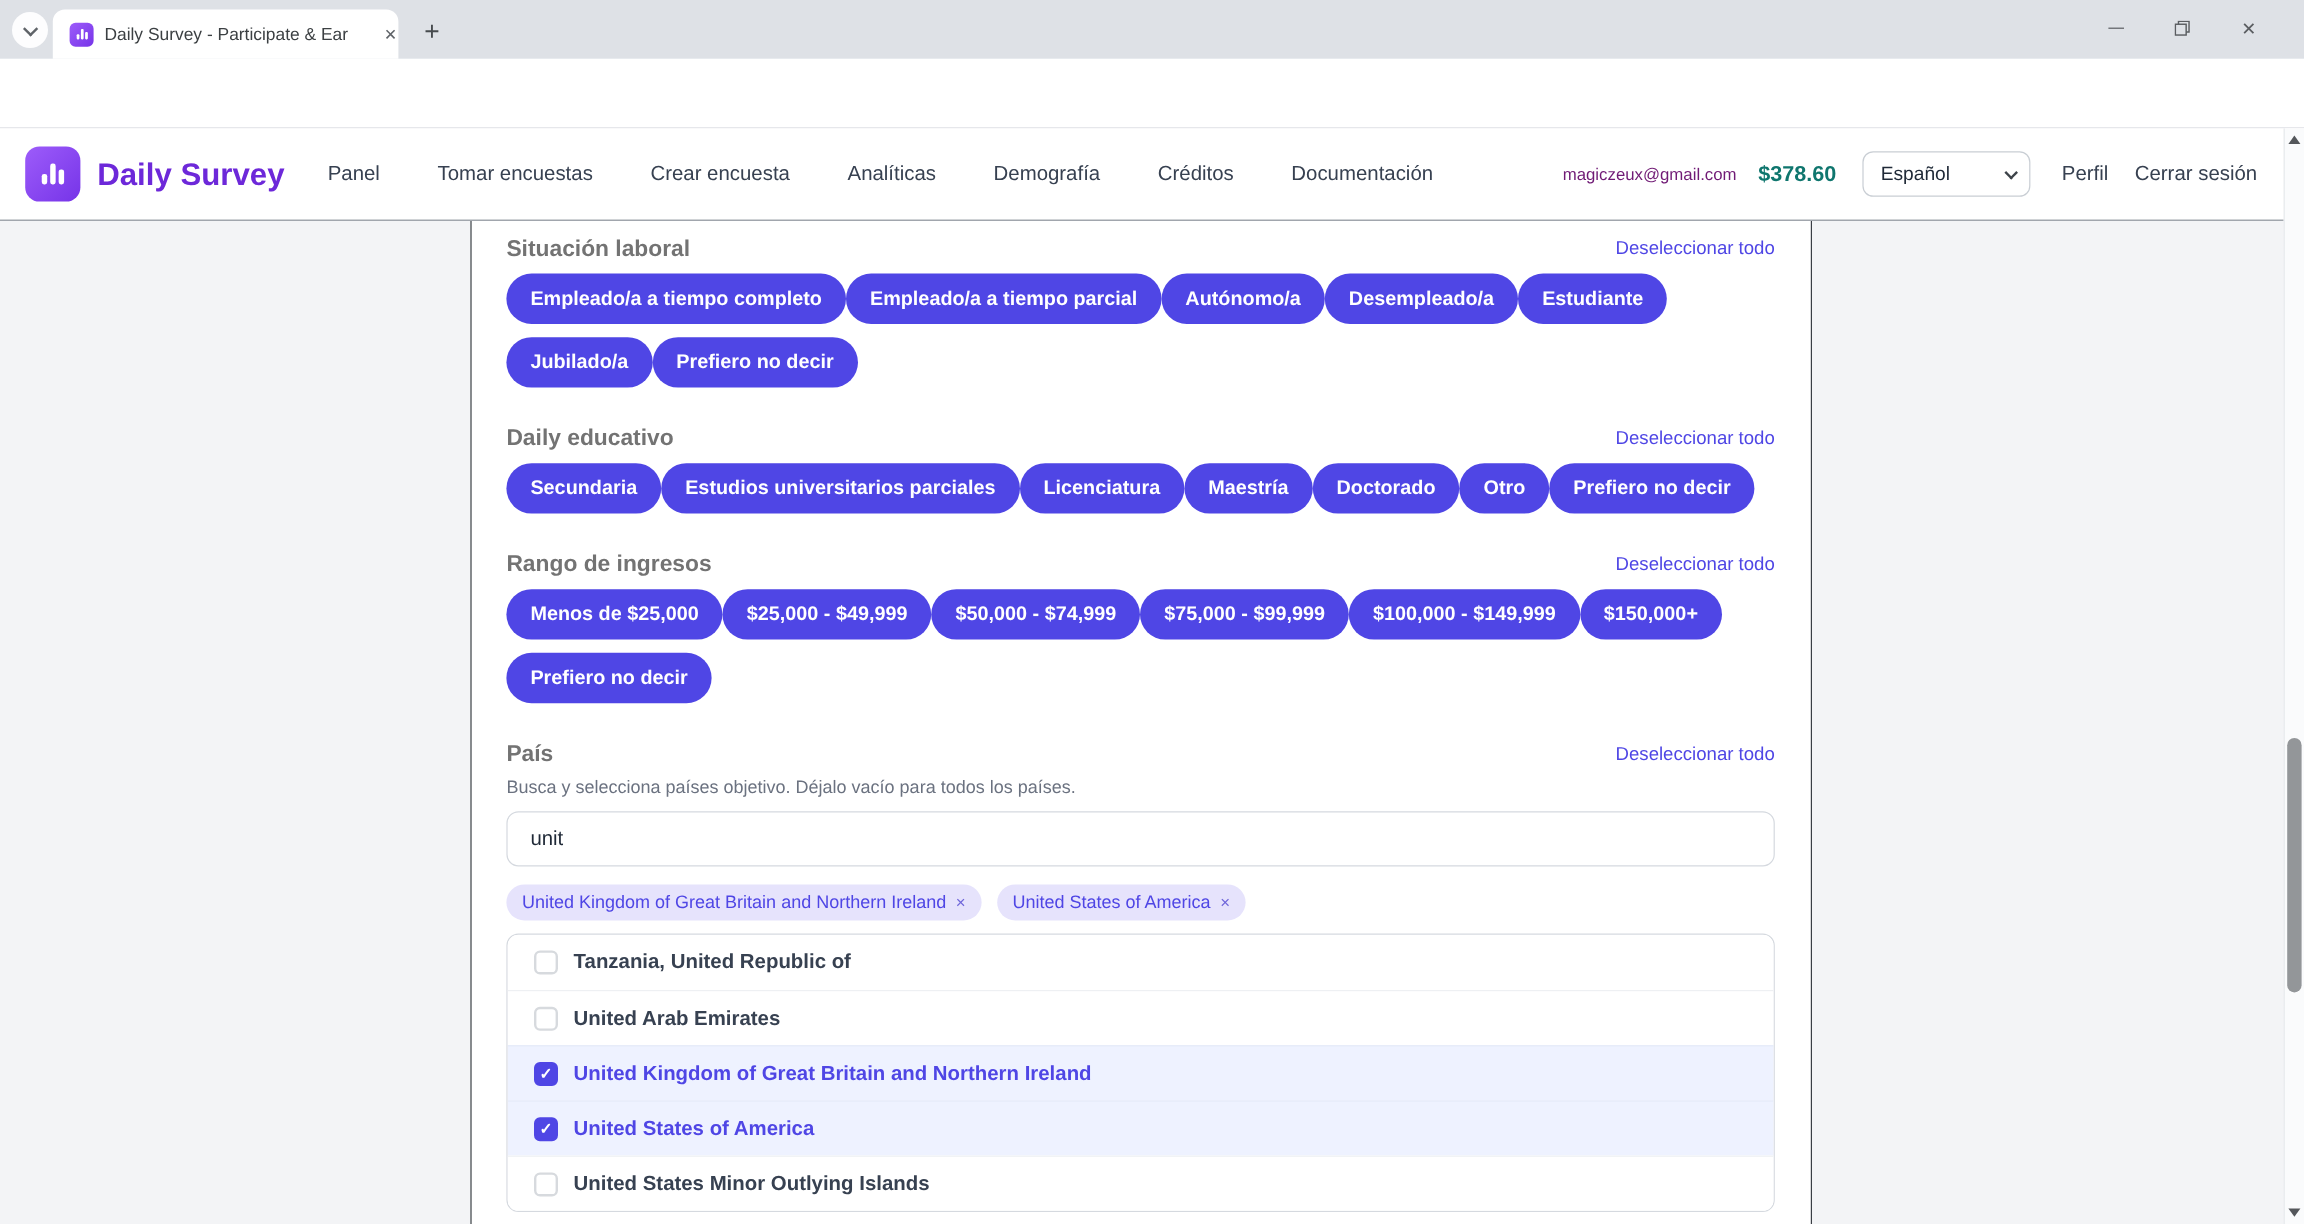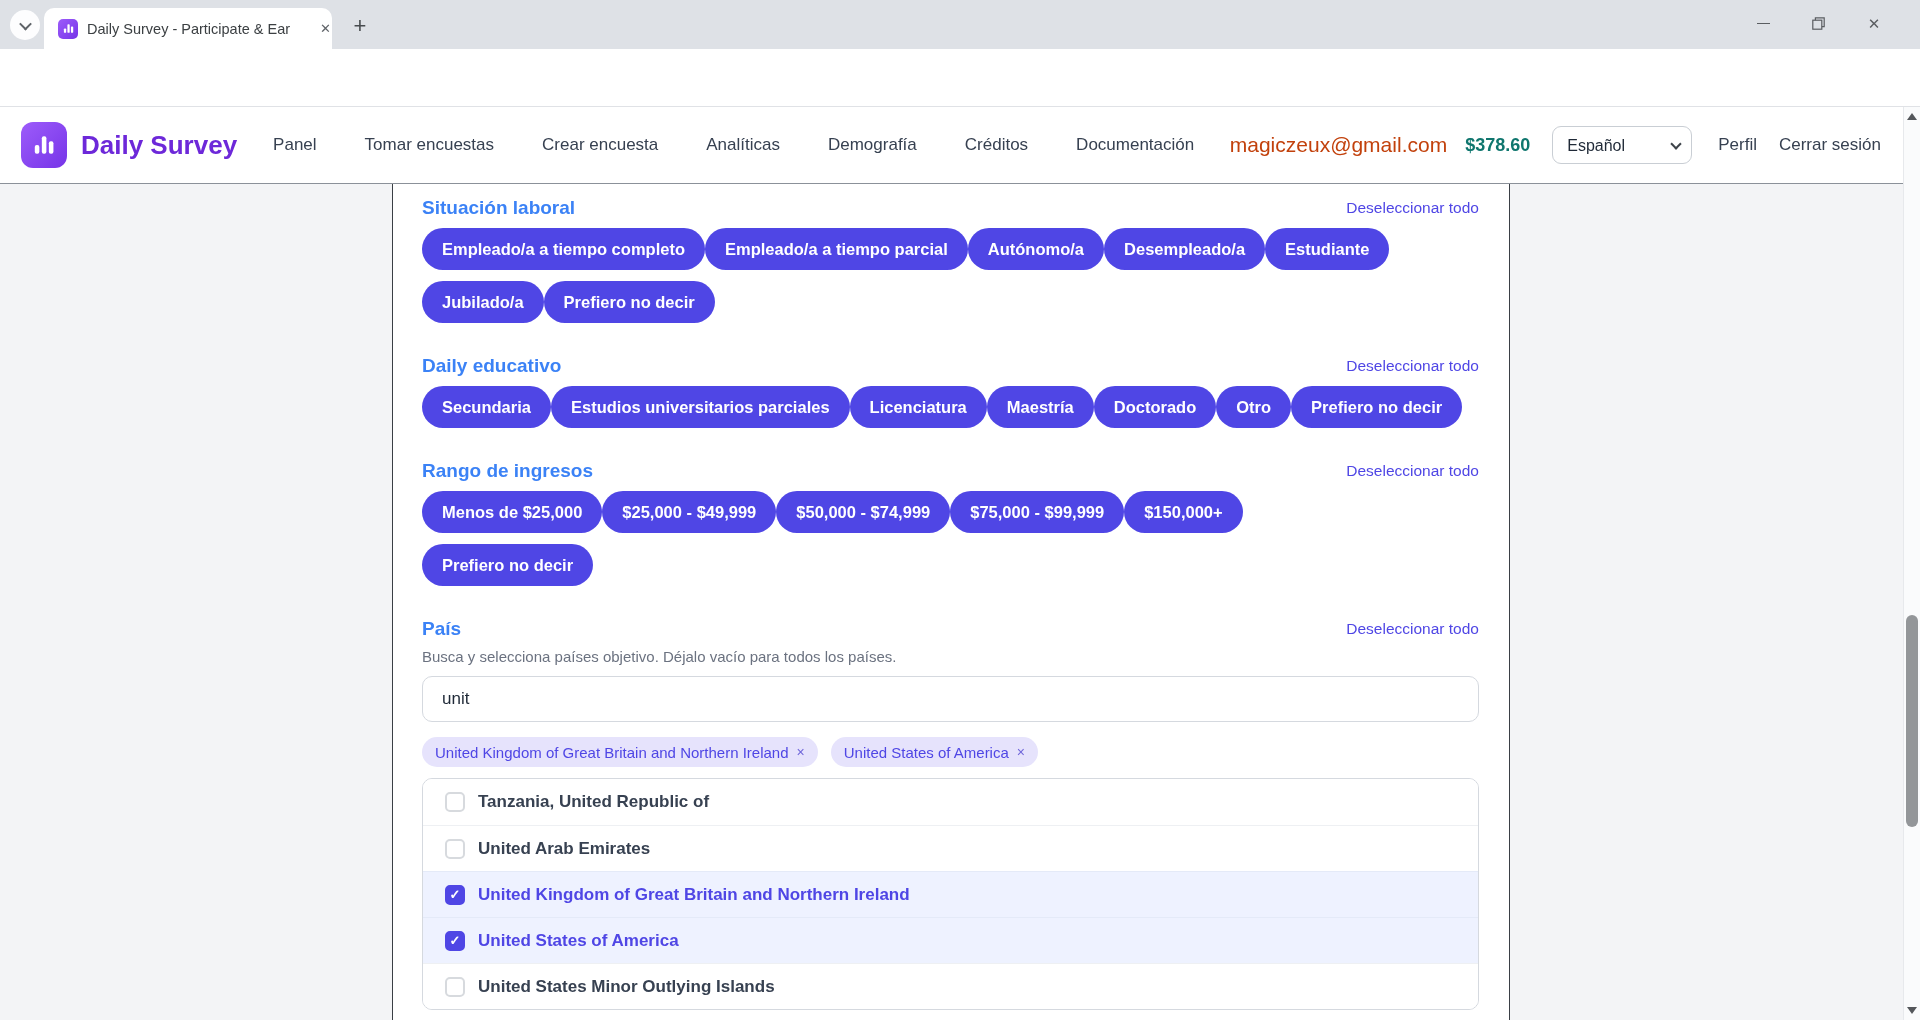--- a/index.html
+++ b/index.html
@@ -46,39 +46,39 @@
 
   
   .app-header { position:absolute; left:0; top:107px; width:1920px; height:77px; background:#ffffff;
     border-bottom:1px solid #8b9199; display:flex; align-items:center; padding:0 39px 0 21px; z-index:2; }
   .logo-box { width:46px; height:46px; border-radius:12px; background:linear-gradient(135deg,#9d5cfa,#7634e8);
     display:flex; align-items:center; justify-content:center; flex:0 0 46px; }
   .brand { font-size:26px; font-weight:700; color:#6d28d9; margin-left:14px; white-space:nowrap; }
   .main-nav { display:flex; gap:48px; margin-left:36px; }
   .main-nav a { font-size:17px; color:#374151; text-decoration:none; white-space:nowrap; }
   .hdr-right { margin-left:auto; display:flex; align-items:center; white-space:nowrap; }
-  .hdr-email { font-size:21px; color:#c2410c; }
+  .hdr-email { font-size:14px; color:#701a75; }
   .hdr-balance { font-size:18px; font-weight:700; color:#0f766e; margin-left:18px; }
   .lang-wrap { position:relative; margin-left:22px; }
   .lang-select { appearance:none; -webkit-appearance:none; width:140px; height:38px; border:1px solid #c9ced4;
     border-radius:9px; background:#fff; font-family:"Liberation Sans",sans-serif; font-size:16px; color:#1f2937;
     padding:0 30px 0 14px; }
   .lang-chev { position:absolute; right:12px; top:14px; width:8px; height:8px; border-right:2px solid #3d4349;
     border-bottom:2px solid #3d4349; transform:rotate(45deg); pointer-events:none; }
   .hdr-link { font-size:17px; color:#374151; text-decoration:none; }
   .profile-link { margin-left:26px; } .logout-link { margin-left:22px;text-align:center; }
 
   
   .main { position:absolute; left:0; top:184px; width:1920px; height:836px; background:#f3f4f6; }
   .card { position:absolute; left:392px; top:0; width:1118px; height:836px; background:#ffffff;
     border-left:1px solid #3a3f45; border-right:1px solid #3a3f45; padding:12px 30px 0 29px; overflow:hidden; }
 
   .sec { margin-bottom:31px; }
   .sec-head { display:flex; justify-content:space-between; align-items:center; height:24px; }
-  .sec-title { font-size:19px; font-weight:700; color:#3b82f6; }
+  .sec-title { font-size:19px; font-weight:700; color:#737373; }
   .deselect { font-size:15.5px; font-weight:500; color:#4f46e5; text-decoration:none; }
   .pills { display:flex; flex-wrap:nowrap; margin-top:8px; }
   .pills + .pills { margin-top:11px; }
   .pill { height:42px; border:none; border-radius:21px; background:#4f46e5; color:#ffffff;
     font-family:"Liberation Sans",sans-serif; font-size:16.5px; font-weight:600; padding:0 20px;
     display:flex; align-items:center; white-space:nowrap; }
 
   .helper { font-size:15px; color:#6b7280; margin-top:7px; }
   .search-input { display:block; width:100%; height:46px; margin-top:11px; border:1px solid #d5d9df;
     border-radius:10px; font-family:"Liberation Sans",sans-serif; font-size:17px; color:#1f2937; padding:0 19px;
@@ -253,20 +253,21 @@
       <div class="sec-head">
         <span class="sec-title">Rango de ingresos</span>
         <a href="#" class="deselect">Deseleccionar todo</a>
       </div>
       <div class="pills">
 
       <button class="pill">Menos de $25,000</button>
           <button class="pill">$25,000 - $49,999</button>
           <button class="pill">$50,000 - $74,999</button>
           <button class="pill">$75,000 - $99,999</button>
+          <button class="pill">$100,000 - $149,999</button>
           <button class="pill">$150,000+</button>
         </div>
       <div class="pills">
 
       <button class="pill">Prefiero no decir</button>
         </div>
     </div>
 
     <div class="sec">
       <div class="sec-head">

